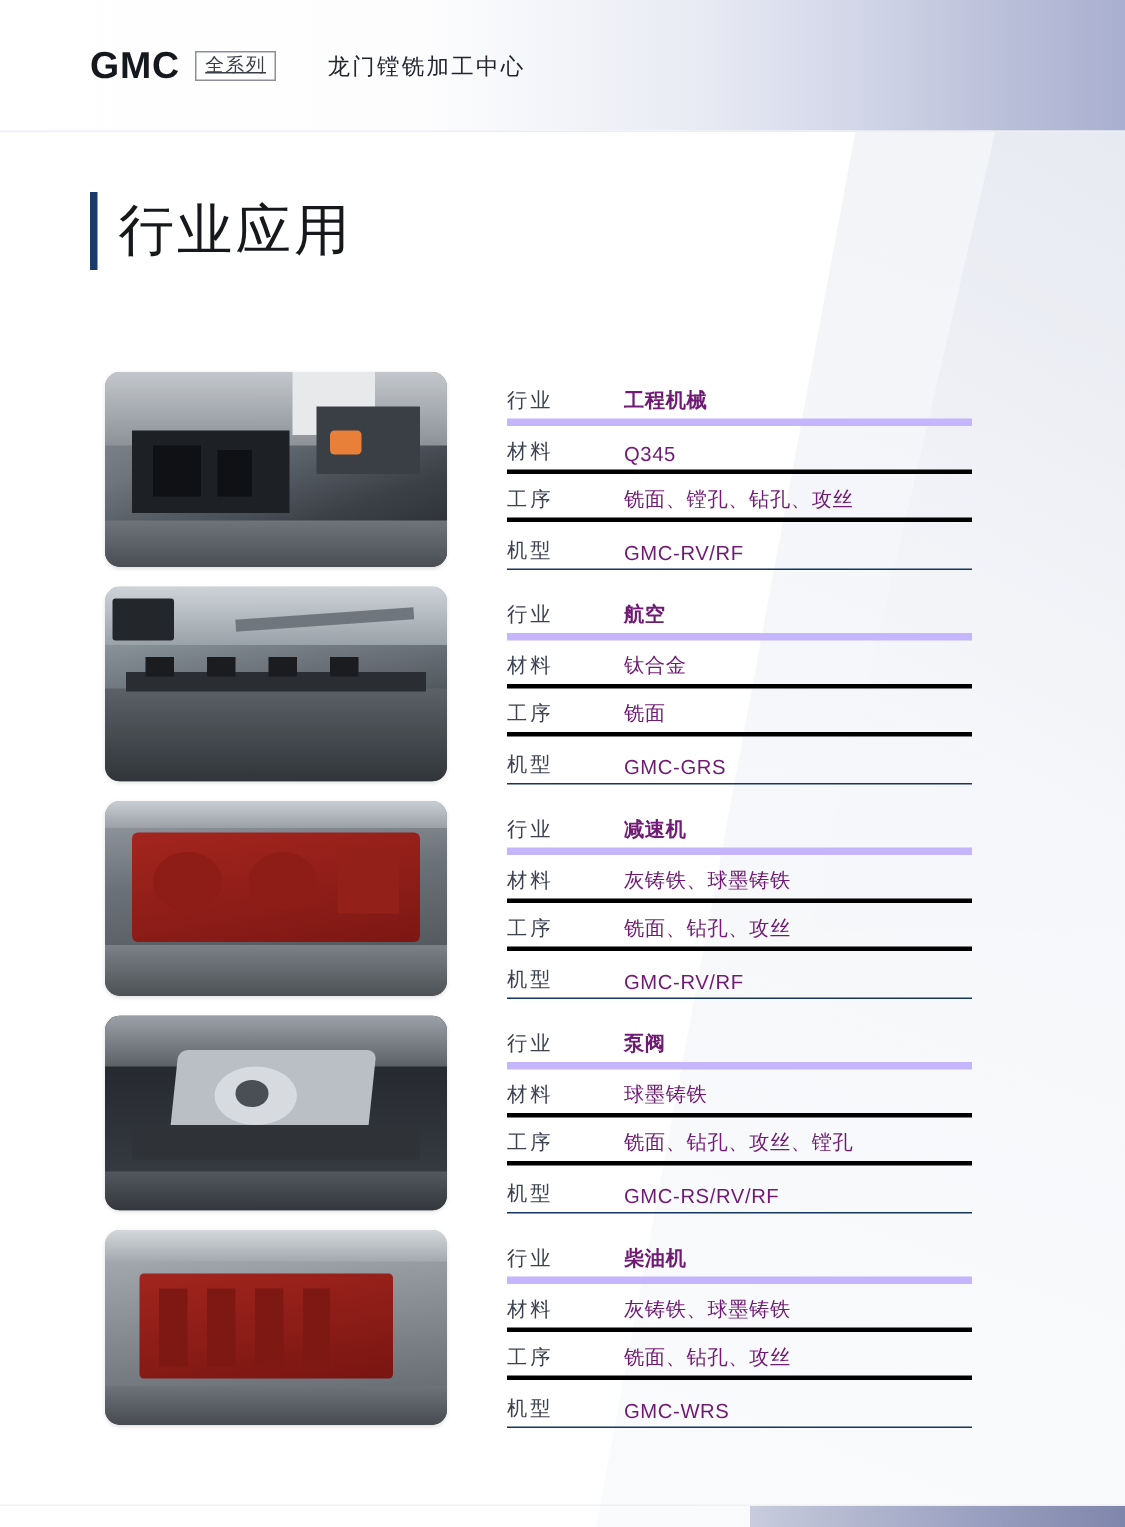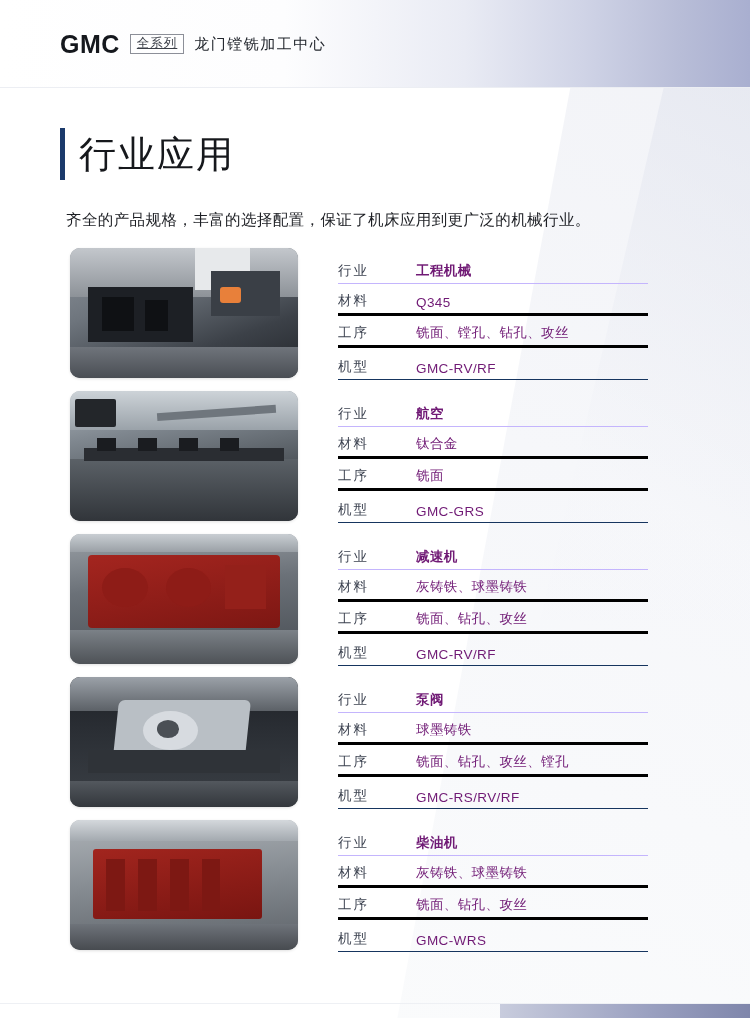--- a/index.html
+++ b/index.html
@@ -63,20 +63,21 @@
     font-size: 12.5px;
     padding: 2px 6px 3px 6px;
     line-height: 1;
     letter-spacing: 1px;
     text-decoration: underline;
   }
   .brand-sub {
     font-size: 15px;
     color: #22262d;
     letter-spacing: 1.5px;
+    margin-left: 24px;
   }
 
   
   .title-wrap {
     position: absolute;
     left: 60px; top: 128px;
     display: flex; align-items: center;
     z-index: 3;
   }
   .title-bar {
@@ -149,21 +150,21 @@
     font-size: 13.5px;
     color: #3c4250;
     letter-spacing: 2px;
   }
   .tvalue {
     font-size: 13.5px;
     color: #701a75;
     letter-spacing: 0.4px;
   }
   .trow.head .tvalue { font-weight: bold; }
-  .trow.head { border-bottom: 1px solid #c4b5fd; }
+  .trow.head { border-bottom: 5px solid #c4b5fd; }
 
   
   .img1 .ph-base { background: linear-gradient(160deg,#8e949c 0%,#6e757d 35%,#3c4148 70%,#23262b 100%); }
   .img1 .b1 { left:0; top:0; width:100%; height:38%; background:linear-gradient(180deg,#c3c7cc,#8d9298); }
   .img1 .b2 { left:8%; top:30%; width:46%; height:42%; background:#1d2025; }
   .img1 .b3 { left:14%; top:38%; width:14%; height:26%; background:#0f1114; }
   .img1 .b4 { left:33%; top:40%; width:10%; height:24%; background:#0f1114; }
   .img1 .b5 { left:62%; top:18%; width:30%; height:34%; background:#3a3f46; }
   .img1 .b6 { left:66%; top:30%; width:9%; height:12%; background:#e8803a; border-radius:3px; }
   .img1 .b7 { left:0; top:76%; width:100%; height:24%; background:linear-gradient(180deg,#6f747b,#4a4e54); }
@@ -235,21 +236,20 @@
       <span class="brand-badge">全系列</span>
       <span class="brand-sub">龙门镗铣加工中心</span>
     </div>
   </div>
 
   <div class="title-wrap">
     <div class="title-bar"></div>
     <div class="title-text">行业应用</div>
   </div>
 
-  <div class="subtitle">齐全的产品规格，丰富的选择配置，保证了机床应用到更广泛的机械行业。</div>
 
   <div class="rows">
 
     <div class="row">
       <div class="photo img1">
         <div class="ph-base"></div>
         <div class="ph-ov b1"></div>
           <div class="ph-ov b8"></div>
           <div class="ph-ov b5"></div>
         <div class="ph-ov b2"></div>

